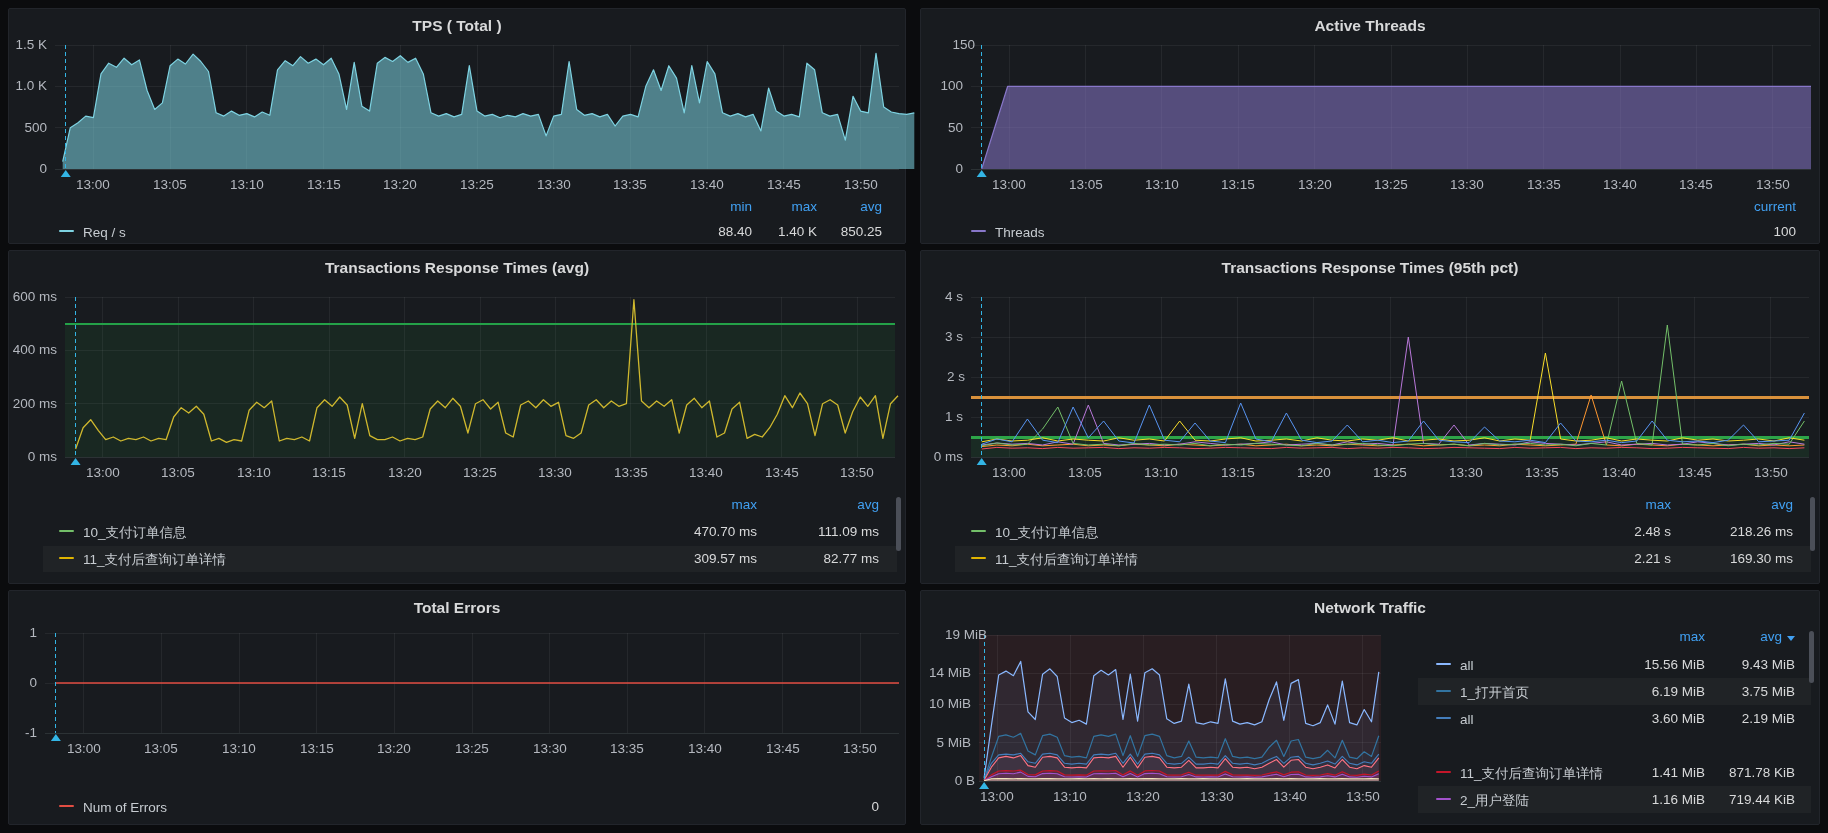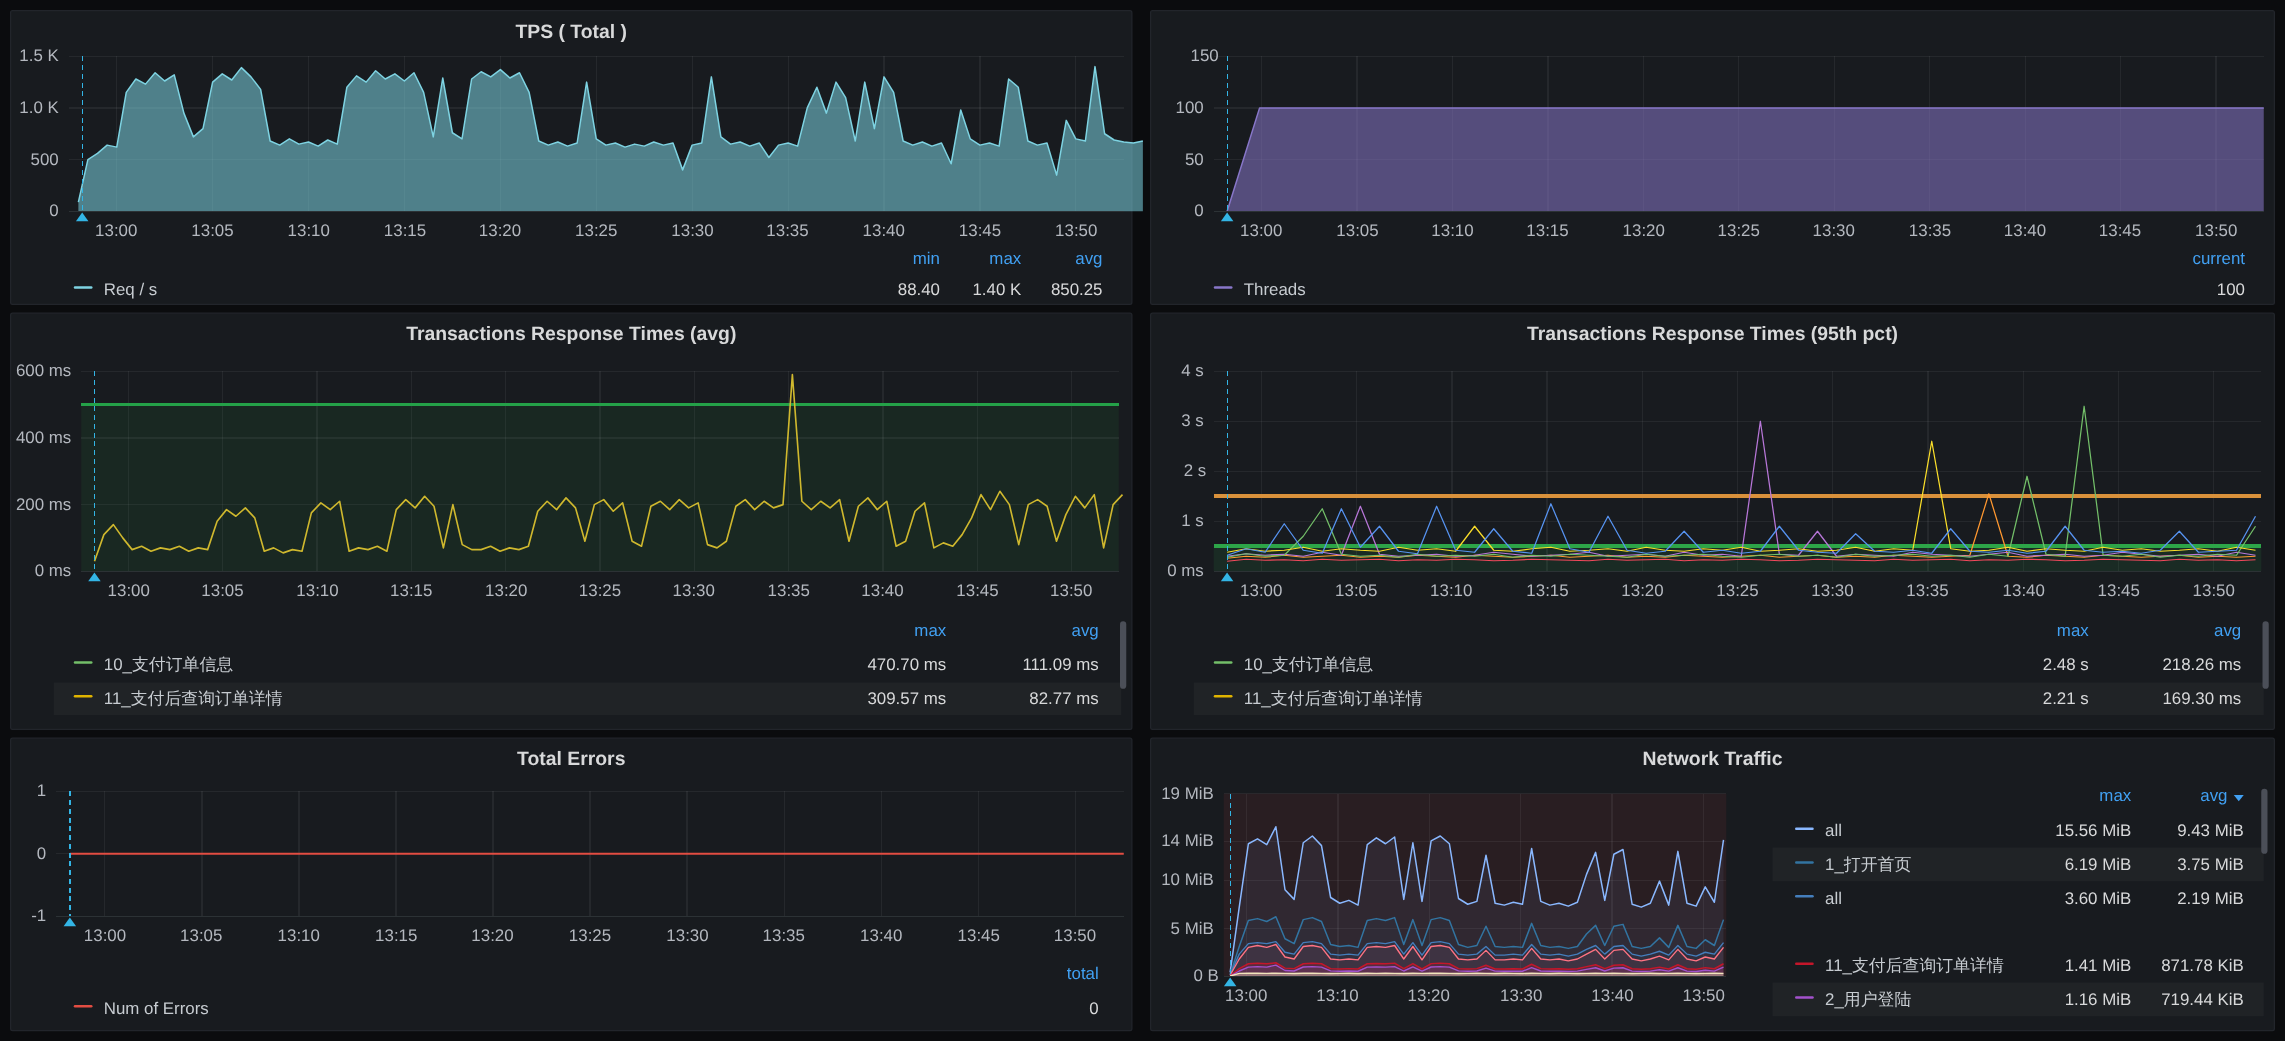--- a/index.html
+++ b/index.html
@@ -100,20 +100,21 @@
     <div class="tick xlab" style="left: 356px; top: 168px;">13:20</div>
     <div class="tick xlab" style="left: 433px; top: 168px;">13:25</div>
     <div class="tick xlab" style="left: 510px; top: 168px;">13:30</div>
     <div class="tick xlab" style="left: 586px; top: 168px;">13:35</div>
     <div class="tick xlab" style="left: 663px; top: 168px;">13:40</div>
     <div class="tick xlab" style="left: 740px; top: 168px;">13:45</div>
     <div class="tick xlab" style="left: 817px; top: 168px;">13:50</div>
   </section>
 
 <section class="panel" id="p2">
+  <h2 class="ptitle">Active Threads</h2>
   <div class="legend-head">
     <span class="stat-col c-cur hdr">current</span>
   </div>
   <div class="lrow">
     <span class="dash" style="background: rgb(136, 119, 201);"></span><span class="llabel">Threads</span>
     <span class="stat-col c-cur val">100</span>
   </div>
 <div class="plot" style="left: 50px; top: 36px; width: 840px; height: 124px;"><svg width="840" height="124" style="overflow: visible;">
         <line x1="38.2" y1="0" x2="38.2" y2="124" stroke="rgba(255,255,255,0.06)" stroke-width="1" shape-rendering="crispEdges"></line>
         <line x1="114.5" y1="0" x2="114.5" y2="124" stroke="rgba(255,255,255,0.06)" stroke-width="1" shape-rendering="crispEdges"></line>
@@ -270,23 +271,20 @@
     <div class="tick xlab" style="left: 434px; top: 214px;">13:25</div>
     <div class="tick xlab" style="left: 510px; top: 214px;">13:30</div>
     <div class="tick xlab" style="left: 586px; top: 214px;">13:35</div>
     <div class="tick xlab" style="left: 663px; top: 214px;">13:40</div>
     <div class="tick xlab" style="left: 739px; top: 214px;">13:45</div>
     <div class="tick xlab" style="left: 815px; top: 214px;">13:50</div>
   </section>
 
 <section class="panel" id="p5">
   <h2 class="ptitle">Total Errors</h2>
-  <div class="legend-head">
-    <span class="stat-col c-total hdr">total</span>
-  </div>
   <div class="lrow">
     <span class="dash" style="background: rgb(226, 77, 66);"></span><span class="llabel">Num of Errors</span>
     <span class="stat-col c-total val">0</span>
   </div>
 <div class="plot" style="left: 36px; top: 42px; width: 854px; height: 100px;"><svg width="854" height="100" style="overflow: visible;">
         <line x1="38.8" y1="0" x2="38.8" y2="100" stroke="rgba(255,255,255,0.06)" stroke-width="1" shape-rendering="crispEdges"></line>
         <line x1="116.5" y1="0" x2="116.5" y2="100" stroke="rgba(255,255,255,0.06)" stroke-width="1" shape-rendering="crispEdges"></line>
         <line x1="194.1" y1="0" x2="194.1" y2="100" stroke="rgba(255,255,255,0.06)" stroke-width="1" shape-rendering="crispEdges"></line>
         <line x1="271.7" y1="0" x2="271.7" y2="100" stroke="rgba(255,255,255,0.06)" stroke-width="1" shape-rendering="crispEdges"></line>
         <line x1="349.4" y1="0" x2="349.4" y2="100" stroke="rgba(255,255,255,0.06)" stroke-width="1" shape-rendering="crispEdges"></line>
@@ -380,20 +378,20 @@
         <path d="M5.1 145.8L12.4 143.7L19.7 143.5L27.0 143.6L34.4 143.7L41.7 143.5L49.0 143.7L56.3 143.8L63.6 143.6L70.9 143.5L78.2 143.7L85.5 143.8L92.8 143.7L100.1 143.6L107.4 143.8L114.8 143.6L122.1 143.7L129.4 143.5L136.7 143.7L144.0 143.8L151.3 143.6L158.6 143.7L165.9 143.6L173.2 143.5L180.5 143.7L187.8 143.8L195.2 143.7L202.5 143.6L209.8 143.7L217.1 143.8L224.4 143.6L231.7 143.7L239.0 143.8L246.3 143.6L253.6 143.7L260.9 143.8L268.2 143.6L275.6 143.7L282.9 143.8L290.2 143.7L297.5 143.6L304.8 143.7L312.1 143.6L319.4 143.7L326.7 143.8L334.0 143.7L341.3 143.6L348.6 143.8L356.0 143.7L363.3 143.6L370.6 143.7L377.9 143.8L385.2 143.7L392.5 143.6L399.8 143.7L399.8 146L5.1 146Z" fill="#F2E5BC" fill-opacity="0.4" stroke="none"></path>
         <path d="M5.1 145.8L12.4 143.7L19.7 143.5L27.0 143.6L34.4 143.7L41.7 143.5L49.0 143.7L56.3 143.8L63.6 143.6L70.9 143.5L78.2 143.7L85.5 143.8L92.8 143.7L100.1 143.6L107.4 143.8L114.8 143.6L122.1 143.7L129.4 143.5L136.7 143.7L144.0 143.8L151.3 143.6L158.6 143.7L165.9 143.6L173.2 143.5L180.5 143.7L187.8 143.8L195.2 143.7L202.5 143.6L209.8 143.7L217.1 143.8L224.4 143.6L231.7 143.7L239.0 143.8L246.3 143.6L253.6 143.7L260.9 143.8L268.2 143.6L275.6 143.7L282.9 143.8L290.2 143.7L297.5 143.6L304.8 143.7L312.1 143.6L319.4 143.7L326.7 143.8L334.0 143.7L341.3 143.6L348.6 143.8L356.0 143.7L363.3 143.6L370.6 143.7L377.9 143.8L385.2 143.7L392.5 143.6L399.8 143.7" fill="none" stroke="#F2E5BC" stroke-width="1.1" stroke-linejoin="round"></path>
         <line x1="0" y1="146" x2="402" y2="146" stroke="#2c3235" stroke-width="1" shape-rendering="crispEdges"></line>
         <line x1="5.1" y1="0" x2="5.1" y2="146" stroke="#33B5E5" stroke-width="1" shape-rendering="crispEdges" stroke-dasharray="4,3"></line>
         <polygon points="0.11636363636363622,154 10.116363636363637,154 5.116363636363636,147" fill="#33B5E5"></polygon>
       </svg></div>
     <div class="tick ylab" style="left: 4px; width: 50px; top: 182px;">0 B</div>
     <div class="tick ylab" style="left: 0px; width: 50px; top: 144px;">5 MiB</div>
     <div class="tick ylab" style="left: 0px; width: 50px; top: 105px;">10 MiB</div>
     <div class="tick ylab" style="left: 0px; width: 50px; top: 74px;">14 MiB</div>
-    <div class="tick ylab" style="left: 0px; width: 50px; top: 36px; text-align: right;">19 MiB</div>
+    <div class="tick ylab" style="left: 16px; width: 50px; top: 36px; text-align: right;">19 MiB</div>
     <div class="tick xlab" style="left: 41px; top: 198px;">13:00</div>
     <div class="tick xlab" style="left: 114px; top: 198px;">13:10</div>
     <div class="tick xlab" style="left: 187px; top: 198px;">13:20</div>
     <div class="tick xlab" style="left: 261px; top: 198px;">13:30</div>
     <div class="tick xlab" style="left: 334px; top: 198px;">13:40</div>
     <div class="tick xlab" style="left: 407px; top: 198px;">13:50</div>
   </section>
 
 </body></html>

